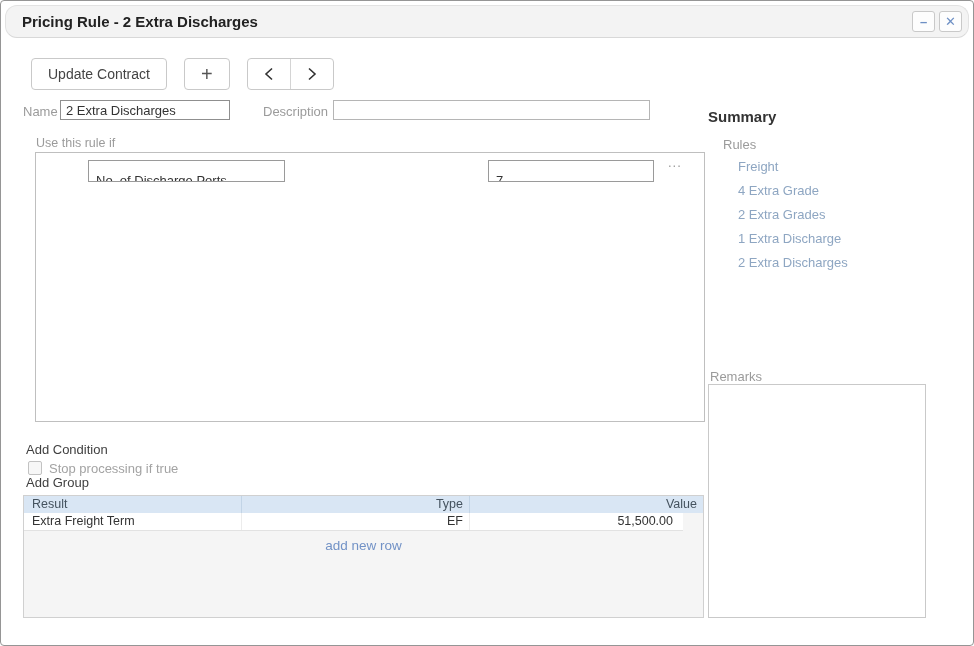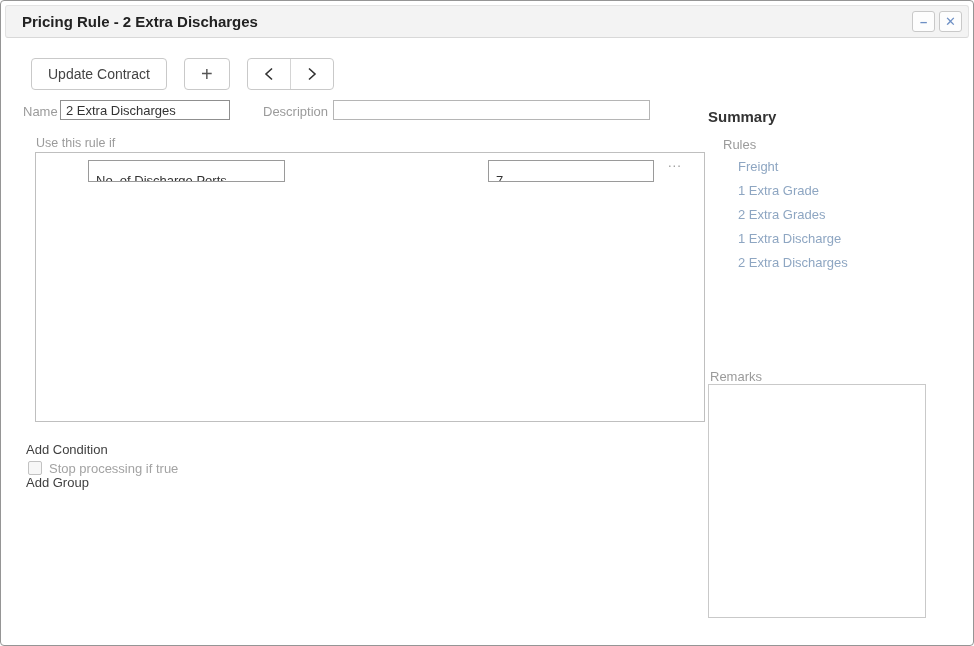--- a/index.html
+++ b/index.html
@@ -6,21 +6,21 @@
   html,body { background:#fff; font-family:"Liberation Sans","DejaVu Sans",sans-serif; }
   .window {
     position:relative; width:974px; height:646px;
     background:#fff; border:1px solid #959595; border-radius:4px;
     overflow:hidden;
   }
   
   .titlebar {
     position:absolute; top:4px; left:4px; right:4px; height:33px;
     background:#f3f3f3; border:1px solid #e2e2e2; border-bottom:1px solid #d8d8d8;
-    border-radius:3px; display:flex; align-items:center;
+    border-radius:12px; display:flex; align-items:center;
   }
   .titlebar .title { padding-left:16px; font-size:15px; font-weight:bold; color:#222; }
   .winbtns { position:absolute; right:6px; top:5px; display:flex; gap:4px; }
   .winbtn {
     width:23px; height:21px; background:#fdfdfd; border:1px solid #c9c9c9;
     border-radius:3px; color:#6d8fc4; font-weight:bold; font-size:13px;
     display:flex; align-items:center; justify-content:center; cursor:pointer;
     line-height:1;
   }
   
@@ -161,26 +161,39 @@
   </div>
   <div class="cond-links">
     <span class="cond-link">Add Condition</span>
     <span class="cond-link">Add Group</span>
   </div>
   <div class="stop-row">
     <span class="checkbox"></span>
     <span class="stop-label">Stop processing if true</span>
   </div>
 
+  <div class="result-panel">
+    <div class="tbl-header">
+      <div class="cell c1">Result</div>
+      <div class="cell c2">Type</div>
+      <div class="cell c3">Value</div>
+    </div>
+    <div class="tbl-row">
+      <div class="cell c1">Extra Freight Term</div>
+      <div class="cell c2">EF</div>
+      <div class="cell c3">51,500.00</div>
+    </div>
+    <div class="add-row-link">add new row</div>
+  </div>
 
   <div class="summary-title">Summary</div>
   <div class="label rules-label">Rules</div>
   <div class="rules-list">
     <span class="rule-link">Freight</span>
-    <span class="rule-link">1 Extra Grade</span>
+    <span class="rule-link">4 Extra Grade</span>
     <span class="rule-link">2 Extra Grades</span>
     <span class="rule-link">1 Extra Discharge</span>
     <span class="rule-link">2 Extra Discharges</span>
   </div>
   <div class="label remarks-label">Remarks</div>
   <textarea class="remarks-area" style=""></textarea>
 
 </div>
 
 </body></html>

